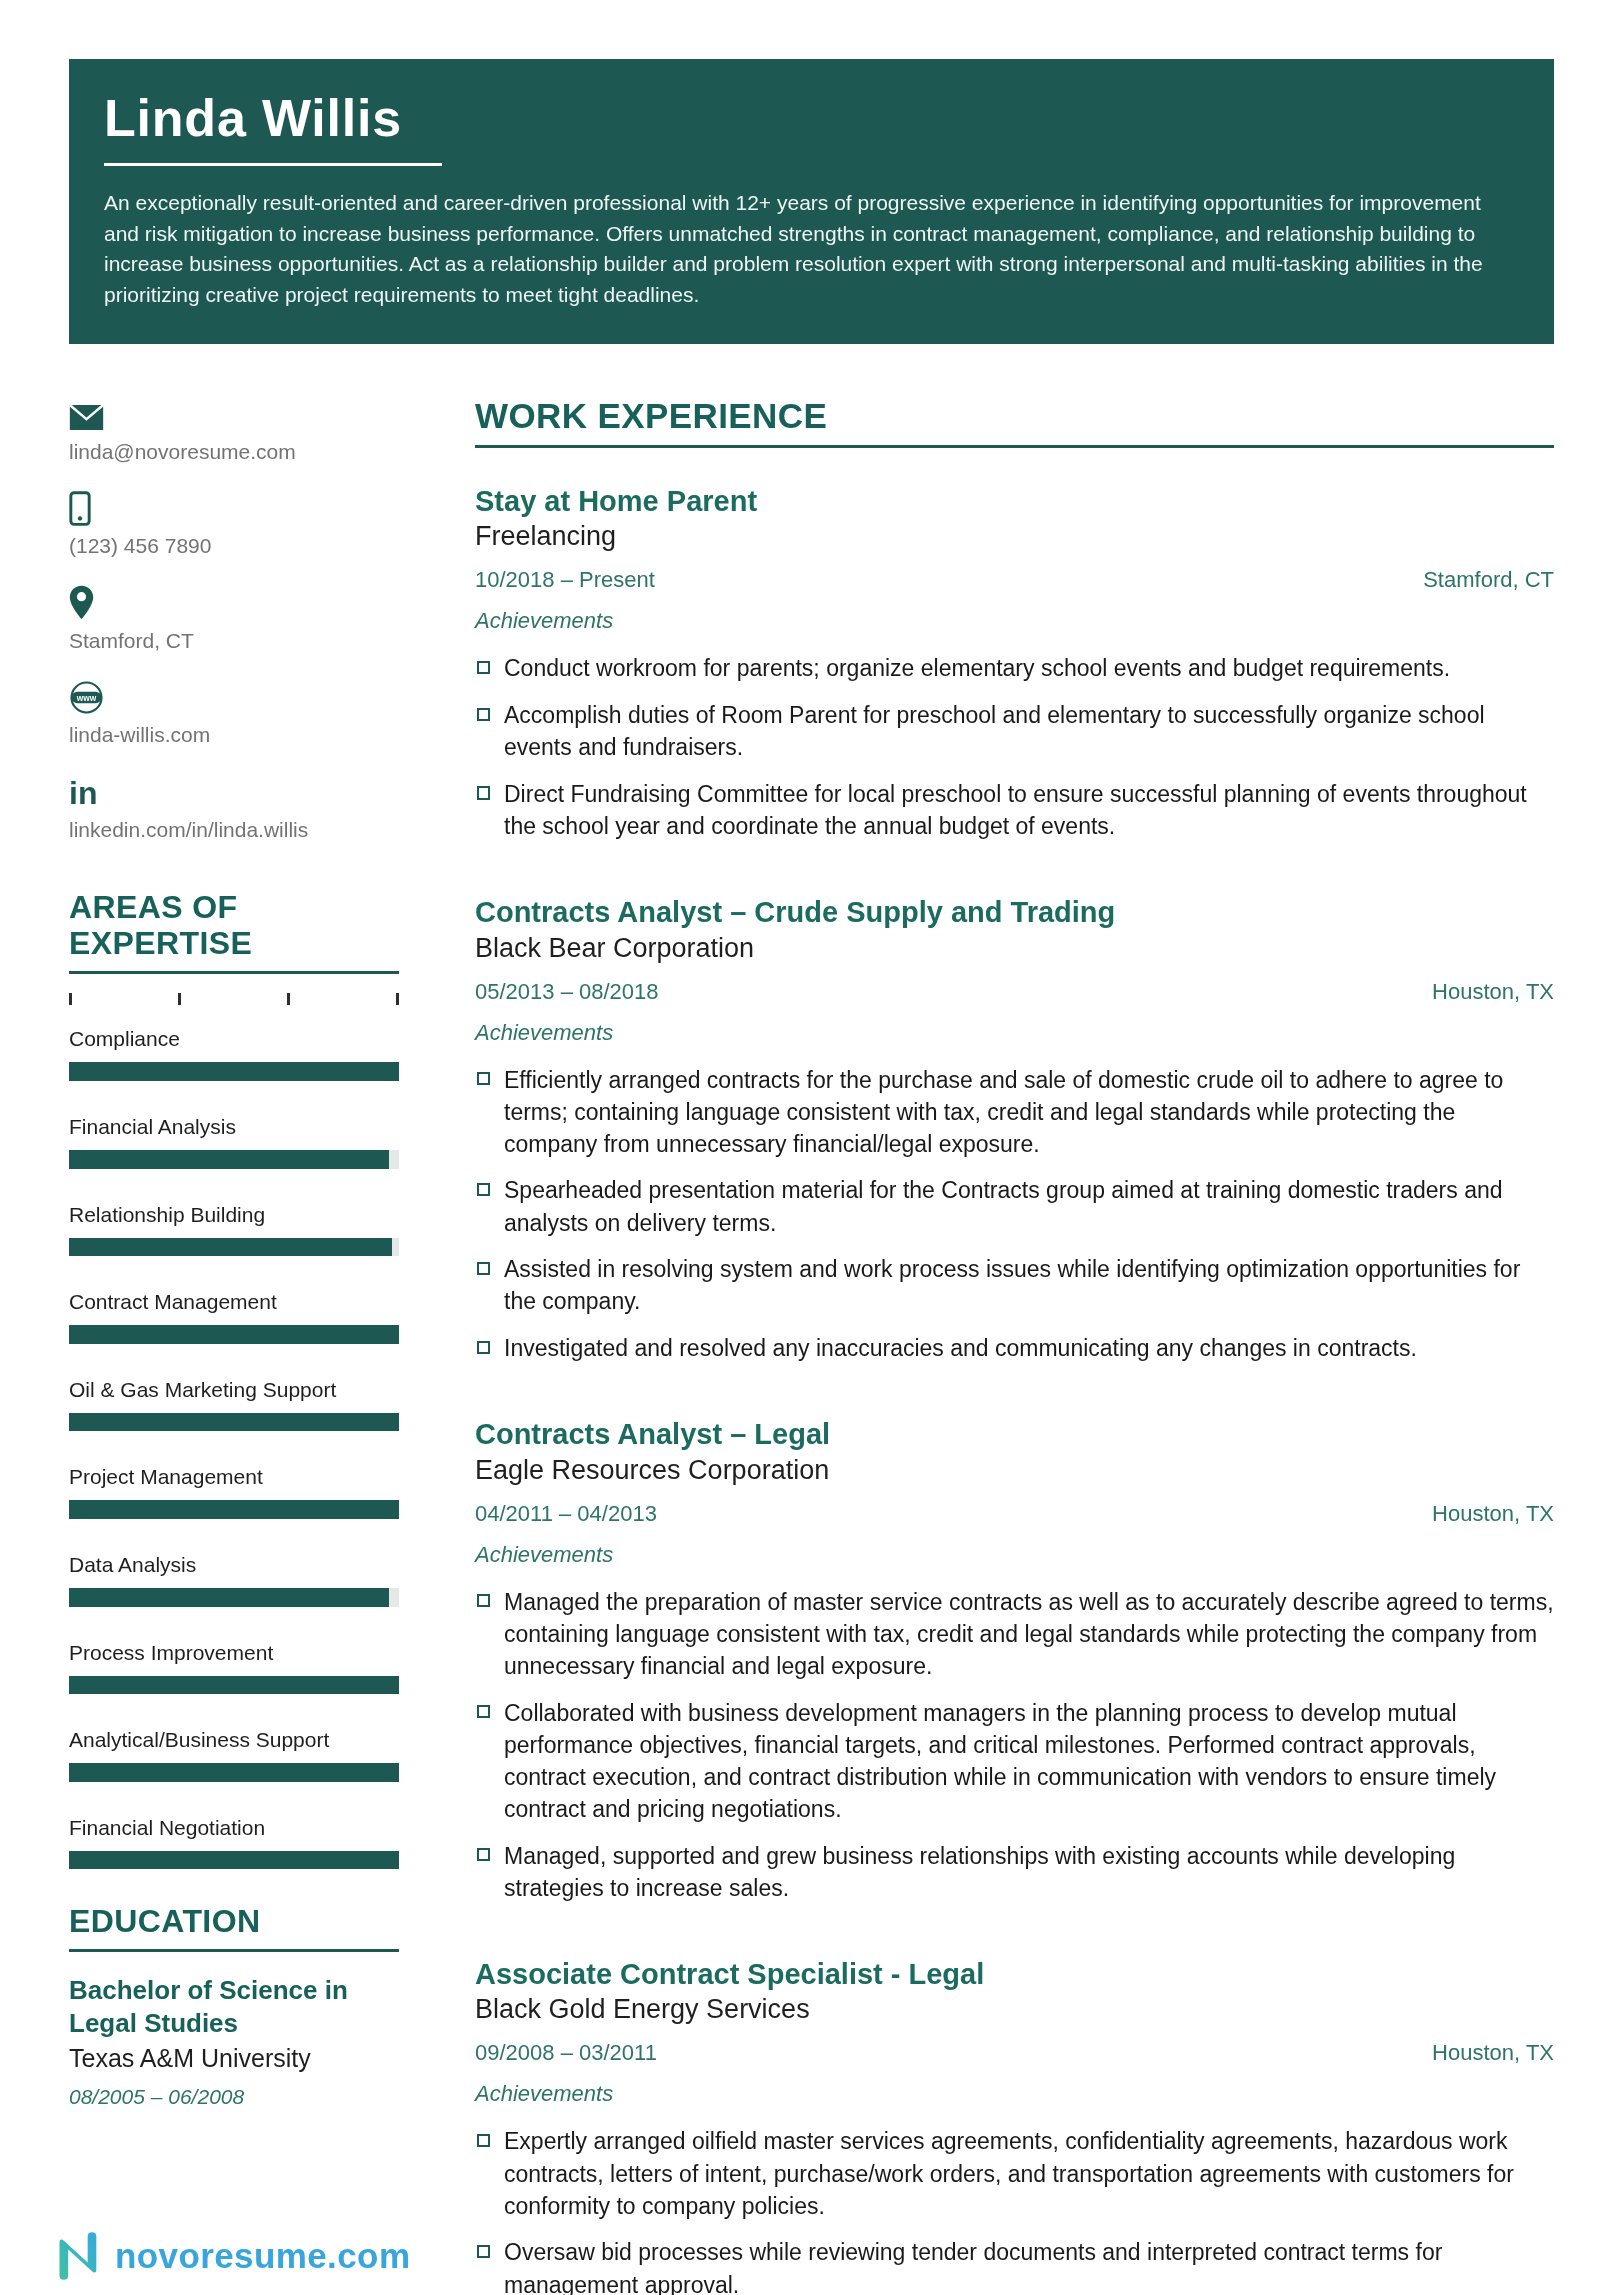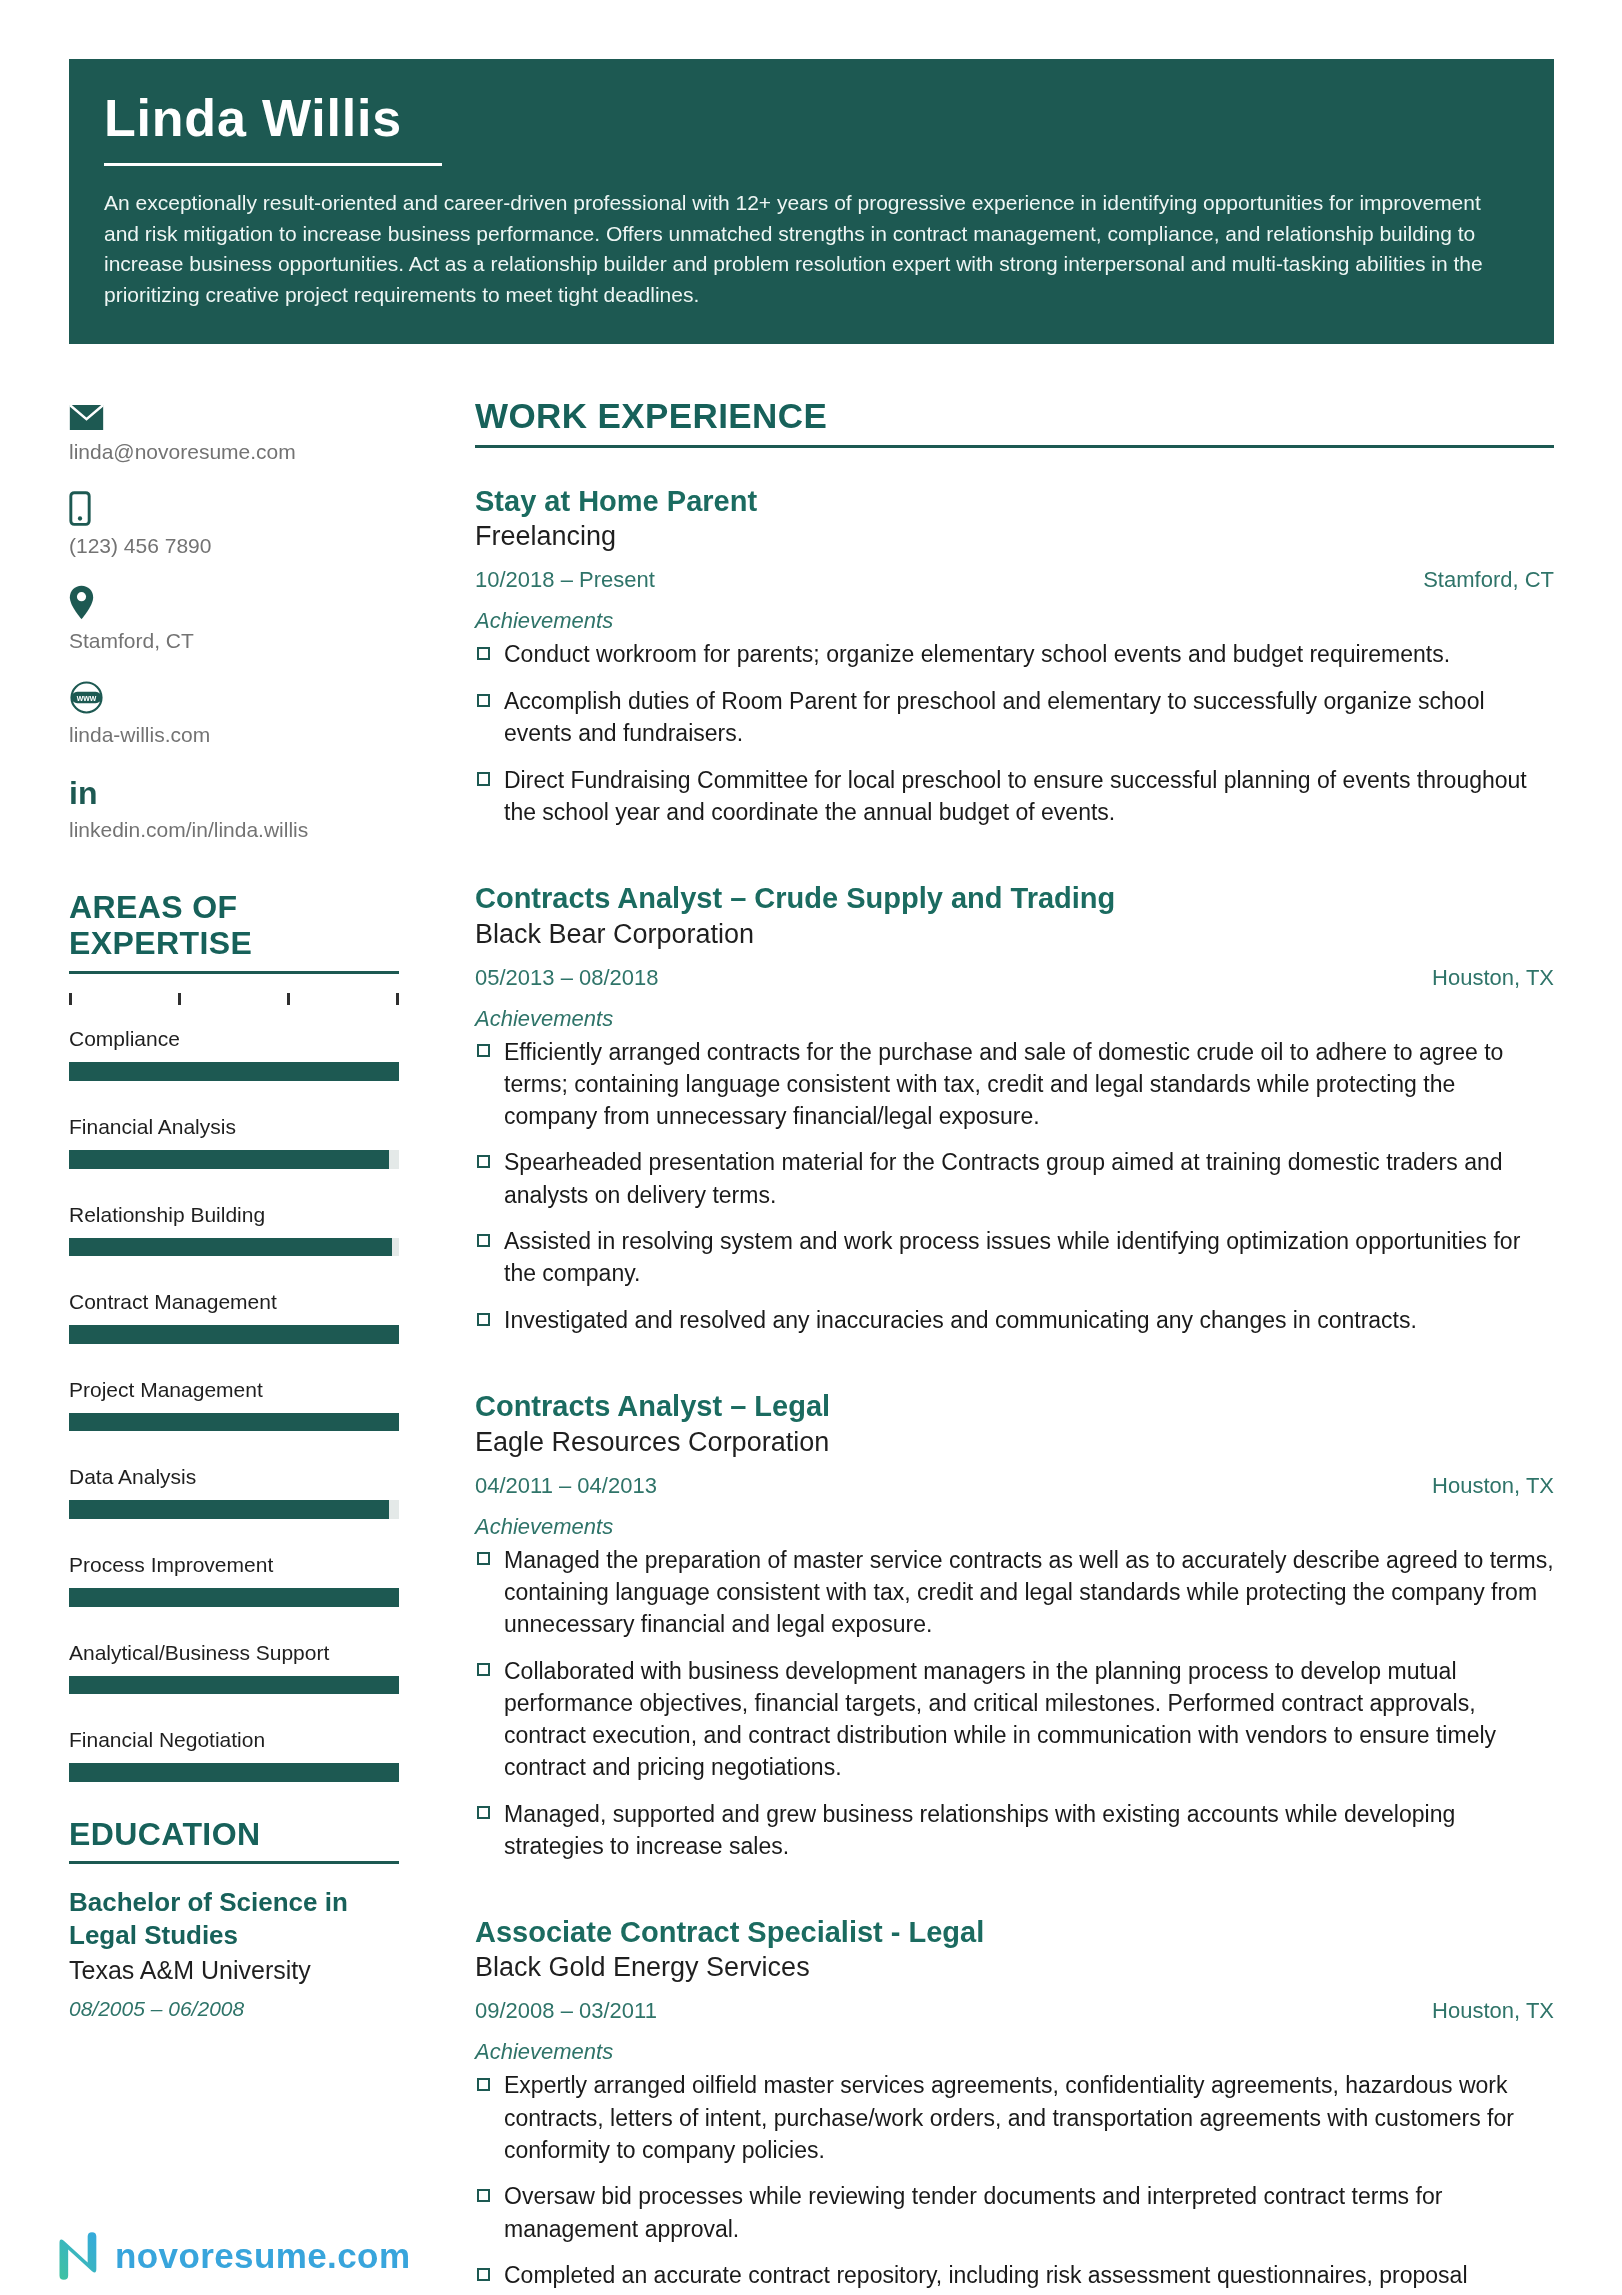--- a/index.html
+++ b/index.html
@@ -50,21 +50,21 @@
 
   
   .main-heading { color:#17615a; font-size:35px; font-weight:800; letter-spacing:0.4px; }
   .main-rule { height:3.4px; background:#1d5952; margin-top:8.5px; }
   .job { margin-top:37px; }
   .job + .job { margin-top:54px; }
   .job-title { color:#1b6b60; font-size:29px; font-weight:800; }
   .job-company { font-size:27px; color:#1f1f1f; margin-top:3.4px; }
   .job-meta { display:flex; justify-content:space-between; color:#2f7469; font-size:22px; margin-top:15px; }
   .achievements-label { font-style:italic; color:#2f7469; font-size:22px; margin-top:15px; }
-  ul.bullets { list-style:none; margin-top:4px; }
+  ul.bullets { list-style:none; margin-top:18px; }
   ul.bullets li {
     position:relative; padding-left:29px; font-size:23px; line-height:1.4;
     color:#1a1a1a; margin-bottom:14.4px; max-width:1090px;
   }
   ul.bullets li::before {
     content:""; position:absolute; left:1.7px; top:8.5px; width:9.3px; height:9.3px;
     border:2.5px solid #1d5952; background:#ffffff;
   }
 
   
@@ -157,20 +157,26 @@
             </div>
         </div>
         <div class="skill">
           <div class="skill-label">Relationship Building</div>
           <div class="skill-track">
               <div class="skill-bar" style="width: 98%;"></div>
             </div>
         </div>
         <div class="skill">
           <div class="skill-label">Contract Management</div>
+          <div class="skill-track">
+              <div class="skill-bar" style="width: 100%;"></div>
+            </div>
+        </div>
+        <div class="skill">
+          <div class="skill-label">Oil &amp; Gas Marketing Support</div>
           <div class="skill-track">
               <div class="skill-bar" style="width: 100%;"></div>
             </div>
         </div>
         <div class="skill">
           <div class="skill-label">Project Management</div>
           <div class="skill-track">
               <div class="skill-bar" style="width: 100%;"></div>
             </div>
         </div>

